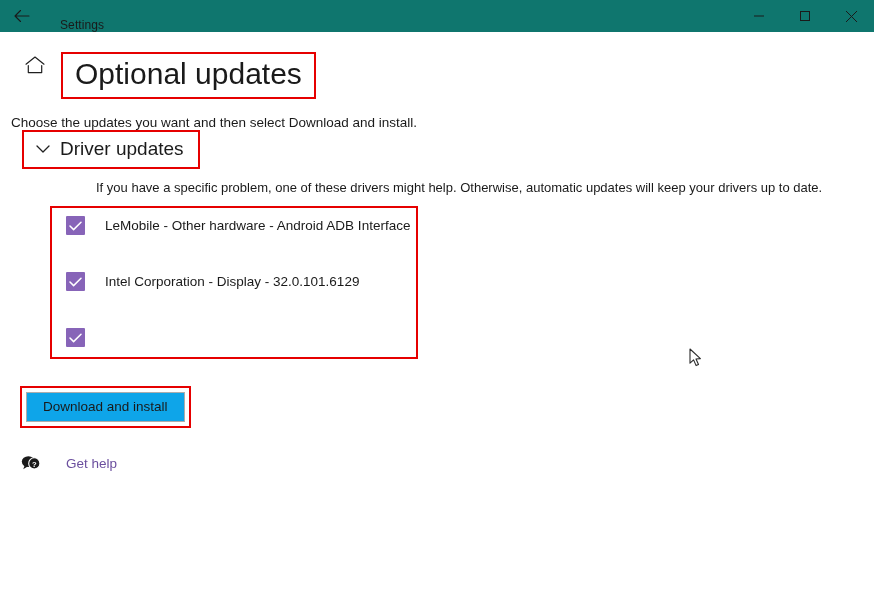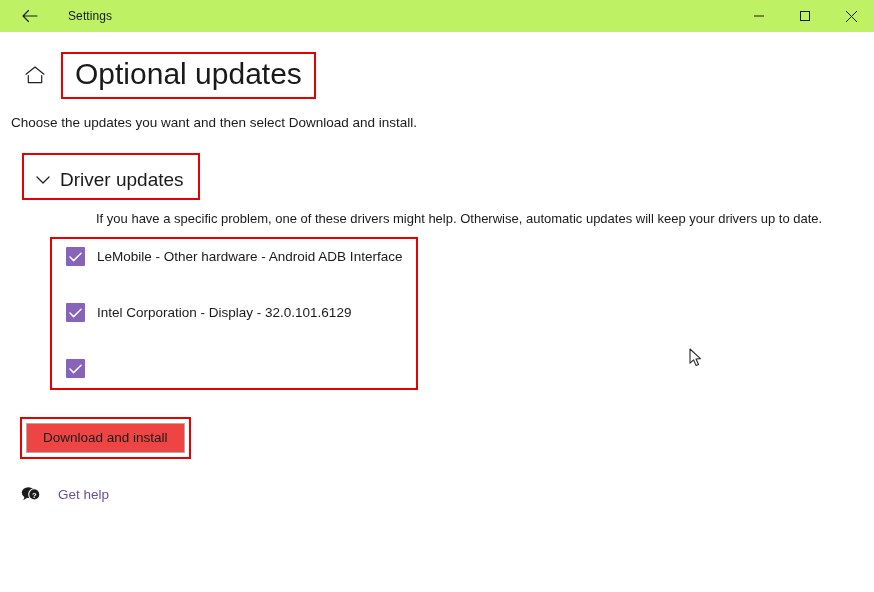--- a/index.html
+++ b/index.html
@@ -13,24 +13,23 @@
     font-family: "Liberation Sans", sans-serif;
     color: #000000;
     overflow: hidden;
     position: relative;
   }
 
   
   .titlebar {
     height: 32px;
     display: flex;
-    align-items: center;
+    align-items: flex-end;
     position: relative;
-    background: #bef264;
-    padding-left: 8px;
+    background: #0f766e;
   }
   .back-btn {
     width: 44px;
     height: 32px;
     display: flex;
     align-items: center;
     justify-content: center;
     color: #1a1a1a;
   }
   .back-btn svg { display: block; }
@@ -59,21 +58,21 @@
   .winbtn svg { display: block; }
 
   
   .content {
     position: relative;
     padding: 0;
   }
 
   .header-row {
     display: flex;
-    align-items: center;
+    align-items: flex-start;
     margin-top: 20px;
     padding-left: 22px;
   }
   .home-icon {
     width: 26px;
     height: 26px;
     display: flex;
     align-items: center;
     justify-content: center;
     color: #202020;
@@ -95,26 +94,25 @@
 
   .subtitle {
     margin-top: 16px;
     padding-left: 11px;
     font-size: 13.5px;
     color: #1a1a1a;
   }
 
   
   .section-head-box {
-    margin-top: 23px;
     margin-left: 22px;
     border: 2px solid #e60000;
     display: inline-flex;
     align-items: center;
-    padding: 14px 14px 7px 10px;
+    padding: 6px 14px 7px 10px;
   }
   .chevron {
     width: 18px;
     height: 18px;
     display: flex;
     align-items: center;
     justify-content: center;
     color: #202020;
     margin-right: 8px;
   }
@@ -153,36 +151,36 @@
     height: 19px;
     background: #8764b8;
     flex: 0 0 auto;
     display: flex;
     align-items: center;
     justify-content: center;
     border-radius: 1px;
   }
   .checkbox svg { display: block; }
   .item-label {
-    margin-left: 12px;
+    margin-left: 20px;
     font-size: 13.5px;
     color: #1a1a1a;
     white-space: nowrap;
   }
 
   
   .btn-box {
     margin-top: 27px;
     margin-left: 20px;
     border: 2px solid #e60000;
     display: inline-block;
     padding: 4px 4px 4px 4px;
   }
   .primary-btn {
-    background: #ef4444;
+    background: #0ea5e9;
     border: 1px solid #adadad;
     font-family: "Liberation Sans", sans-serif;
     font-size: 13.5px;
     color: #1a1a1a;
     padding: 7px 16px 8px 16px;
     line-height: 1;
     cursor: default;
   }
 
   
@@ -195,21 +193,21 @@
   .help-icon {
     width: 22px;
     height: 20px;
     display: flex;
     align-items: center;
     justify-content: center;
     flex: 0 0 auto;
     color: #1a1a1a;
   }
   .help-link {
-    margin-left: 16px;
+    margin-left: 24px;
     font-size: 13.5px;
     color: #6b4f9e;
   }
 
   
   .cursor {
     position: absolute;
     left: 689px;
     top: 348px;
     width: 14px;

